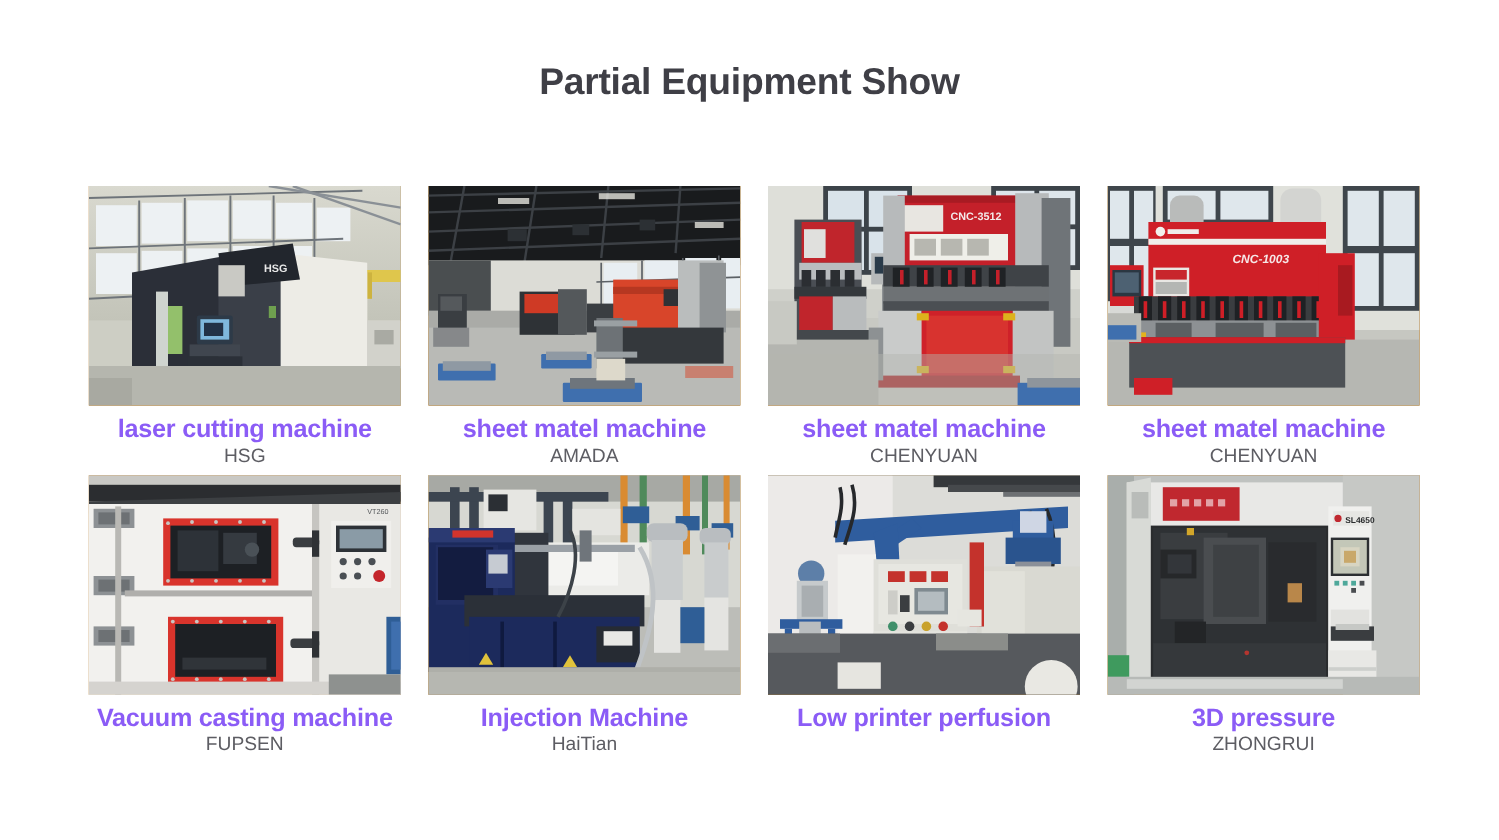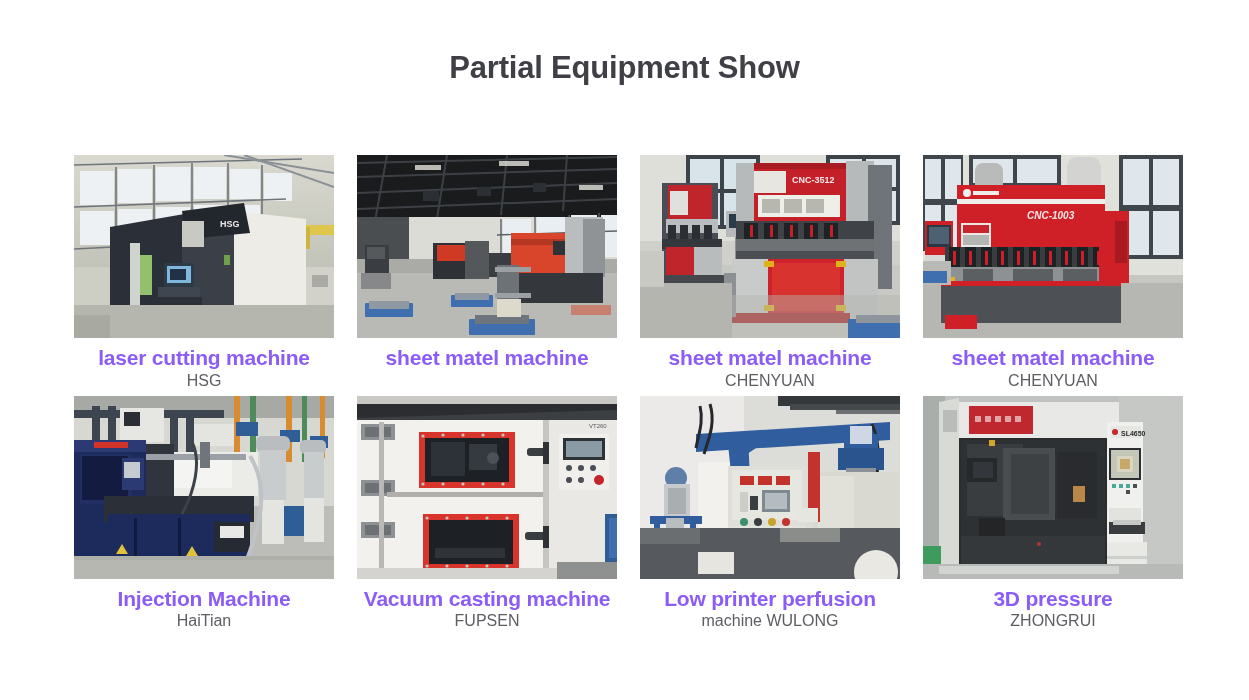--- a/index.html
+++ b/index.html
@@ -212,20 +212,21 @@
             <rect x="94" y="140" width="42" height="12" rx="1" fill="#3f6fae"></rect>
             <rect x="98" y="138" width="34" height="7" fill="#8f99a3"></rect>
             <rect x="112" y="164" width="66" height="16" rx="1" fill="#3f6fae"></rect>
             <rect x="118" y="160" width="54" height="9" fill="#6e757c"></rect>
             <rect x="214" y="150" width="40" height="10" fill="#d8452a" opacity="0.5"></rect>
           </g>
           <rect x="140" y="144" width="24" height="18" fill="#ddd9cb"></rect>
         </svg>
       </div>
       <div class="cap-main">sheet matel machine</div>
+      <div class="cap-sub">AMADA</div>
     </div>
 
     <div class="cell row1">
       <div class="thumb">
         <svg viewBox="0 0 260 183" preserveAspectRatio="none" aria-hidden="true">
           <rect width="260" height="183" fill="#c8c9c3"></rect>
           <rect x="0" y="0" width="260" height="104" fill="#dedfd9"></rect>
 
           <rect x="46" y="0" width="74" height="74" fill="#3c4349"></rect>
           <g fill="#d9e3ea">
@@ -407,20 +408,107 @@
           <rect x="0" y="128" width="260" height="55" fill="#b6b7b2"></rect>
           <rect x="18" y="126" width="180" height="42" fill="#4d5155"></rect>
           <rect x="18" y="126" width="180" height="5" fill="#cf1f27"></rect>
           <rect x="22" y="160" width="32" height="14" fill="#cf1f27"></rect>
           <rect x="0" y="106" width="28" height="24" fill="#b9bab5"></rect>
           <rect x="0" y="116" width="24" height="12" fill="#3f6fae"></rect>
         </svg>
       </div>
       <div class="cap-main">sheet matel machine</div>
       <div class="cap-sub">CHENYUAN</div>
+    </div>
+
+    <div class="cell row2">
+      <div class="thumb">
+        <svg viewBox="0 0 260 183" preserveAspectRatio="none" aria-hidden="true">
+          <rect width="260" height="183" fill="#eceae7"></rect>
+          <rect x="0" y="0" width="260" height="16" fill="#c9c8c4"></rect>
+          <rect x="0" y="8" width="260" height="14" fill="#2b2d30"></rect>
+          <polygon points="0,22 260,14 260,24 0,32" fill="#3c3f42"></polygon>
+          <rect x="0" y="24" width="260" height="159" fill="#efeeeb"></rect>
+          <rect x="0" y="24" width="186" height="159" fill="#f2f1ee"></rect>
+
+          <g fill="#8d9194">
+            <rect x="4" y="28" width="34" height="16"></rect>
+              <rect x="4" y="84" width="34" height="16"></rect>
+            <rect x="4" y="126" width="34" height="16"></rect>
+          </g>
+          <g fill="#6d7174">
+            <rect x="8" y="31" width="26" height="10"></rect>
+              <rect x="8" y="87" width="26" height="10"></rect>
+            <rect x="8" y="129" width="26" height="10"></rect>
+          </g>
+          <rect x="22" y="26" width="5" height="157" fill="#b9b8b4"></rect>
+          <rect x="30" y="96" width="160" height="5" fill="#b0afac"></rect>
+
+          <rect x="62" y="36" width="96" height="56" fill="#d9342c"></rect>
+          <rect x="68" y="42" width="84" height="44" fill="#1d2024"></rect>
+          <rect x="74" y="46" width="34" height="34" fill="#2d3238"></rect>
+          <rect x="112" y="48" width="28" height="26" fill="#353a40"></rect>
+          <circle cx="136" cy="62" r="6" fill="#4a5157"></circle>
+          <g fill="#c9c6c2">
+            <circle cx="66" cy="40" r="1.6"></circle>
+              <circle cx="86" cy="39" r="1.6"></circle>
+              <circle cx="106" cy="39" r="1.6"></circle>
+            <circle cx="126" cy="39" r="1.6"></circle>
+              <circle cx="146" cy="39" r="1.6"></circle>
+            <circle cx="66" cy="88" r="1.6"></circle>
+              <circle cx="86" cy="88" r="1.6"></circle>
+              <circle cx="106" cy="88" r="1.6"></circle>
+            <circle cx="126" cy="88" r="1.6"></circle>
+              <circle cx="146" cy="88" r="1.6"></circle>
+          </g>
+
+          <rect x="66" y="118" width="96" height="56" fill="#d9342c"></rect>
+          <rect x="72" y="124" width="84" height="44" fill="#1d2024"></rect>
+          <rect x="78" y="152" width="70" height="10" fill="#303439"></rect>
+          <g fill="#c9c6c2">
+            <circle cx="70" cy="122" r="1.6"></circle>
+              <circle cx="90" cy="122" r="1.6"></circle>
+              <circle cx="110" cy="122" r="1.6"></circle>
+            <circle cx="130" cy="122" r="1.6"></circle>
+              <circle cx="150" cy="122" r="1.6"></circle>
+            <circle cx="70" cy="170" r="1.6"></circle>
+              <circle cx="90" cy="170" r="1.6"></circle>
+              <circle cx="110" cy="170" r="1.6"></circle>
+            <circle cx="130" cy="170" r="1.6"></circle>
+              <circle cx="150" cy="170" r="1.6"></circle>
+          </g>
+          <text x="90" y="180" font-family="Liberation Sans" font-size="7" fill="#55585b">真空注型机</text>
+
+          <rect x="186" y="24" width="74" height="159" fill="#e9e8e4"></rect>
+          <rect x="186" y="24" width="6" height="159" fill="#c6c5c1"></rect>
+          <rect x="202" y="38" width="50" height="56" fill="#f0efec"></rect>
+          <rect x="206" y="42" width="42" height="22" fill="#2d3237"></rect>
+          <rect x="209" y="45" width="36" height="16" fill="#8a9ba6"></rect>
+          <g fill="#4a4f54">
+            <circle cx="212" cy="72" r="3"></circle>
+              <circle cx="224" cy="72" r="3"></circle>
+              <circle cx="236" cy="72" r="3"></circle>
+            <circle cx="212" cy="84" r="3"></circle>
+              <circle cx="224" cy="84" r="3"></circle>
+          </g>
+          <circle cx="242" cy="84" r="5" fill="#c4252b"></circle>
+          <rect x="170" y="52" width="22" height="8" rx="3" fill="#3a3d40"></rect>
+          <rect x="186" y="46" width="6" height="22" fill="#2f3235"></rect>
+          <rect x="168" y="136" width="24" height="8" rx="3" fill="#3a3d40"></rect>
+          <rect x="186" y="130" width="6" height="22" fill="#2f3235"></rect>
+          <text x="232" y="32" font-family="Liberation Sans" font-size="6" fill="#55585b">VT260</text>
+
+          <rect x="248" y="118" width="12" height="48" fill="#2f5e96"></rect>
+          <rect x="252" y="122" width="8" height="40" fill="#3f6fae"></rect>
+          <rect x="0" y="172" width="260" height="11" fill="#d5d3cf"></rect>
+          <rect x="200" y="166" width="60" height="17" fill="#8e918f"></rect>
+        </svg>
+      </div>
+      <div class="cap-main">Vacuum casting machine</div>
+      <div class="cap-sub">FUPSEN</div>
     </div>
 
     <div class="cell row2">
       <div class="thumb">
         <svg viewBox="0 0 260 183" preserveAspectRatio="none" aria-hidden="true">
           <rect width="260" height="183" fill="#bcbdb8"></rect>
           <rect x="0" y="0" width="260" height="110" fill="#d7d8d2"></rect>
           <rect x="0" y="0" width="260" height="22" fill="#a7a9a4"></rect>
 
           <g>
@@ -485,107 +573,20 @@
           <rect x="0" y="164" width="260" height="19" fill="#b6b7b1"></rect>
         </svg>
       </div>
       <div class="cap-main">Injection Machine</div>
       <div class="cap-sub">HaiTian</div>
     </div>
 
     <div class="cell row2">
       <div class="thumb">
         <svg viewBox="0 0 260 183" preserveAspectRatio="none" aria-hidden="true">
-          <rect width="260" height="183" fill="#eceae7"></rect>
-          <rect x="0" y="0" width="260" height="16" fill="#c9c8c4"></rect>
-          <rect x="0" y="8" width="260" height="14" fill="#2b2d30"></rect>
-          <polygon points="0,22 260,14 260,24 0,32" fill="#3c3f42"></polygon>
-          <rect x="0" y="24" width="260" height="159" fill="#efeeeb"></rect>
-          <rect x="0" y="24" width="186" height="159" fill="#f2f1ee"></rect>
-
-          <g fill="#8d9194">
-            <rect x="4" y="28" width="34" height="16"></rect>
-              <rect x="4" y="84" width="34" height="16"></rect>
-            <rect x="4" y="126" width="34" height="16"></rect>
-          </g>
-          <g fill="#6d7174">
-            <rect x="8" y="31" width="26" height="10"></rect>
-              <rect x="8" y="87" width="26" height="10"></rect>
-            <rect x="8" y="129" width="26" height="10"></rect>
-          </g>
-          <rect x="22" y="26" width="5" height="157" fill="#b9b8b4"></rect>
-          <rect x="30" y="96" width="160" height="5" fill="#b0afac"></rect>
-
-          <rect x="62" y="36" width="96" height="56" fill="#d9342c"></rect>
-          <rect x="68" y="42" width="84" height="44" fill="#1d2024"></rect>
-          <rect x="74" y="46" width="34" height="34" fill="#2d3238"></rect>
-          <rect x="112" y="48" width="28" height="26" fill="#353a40"></rect>
-          <circle cx="136" cy="62" r="6" fill="#4a5157"></circle>
-          <g fill="#c9c6c2">
-            <circle cx="66" cy="40" r="1.6"></circle>
-              <circle cx="86" cy="39" r="1.6"></circle>
-              <circle cx="106" cy="39" r="1.6"></circle>
-            <circle cx="126" cy="39" r="1.6"></circle>
-              <circle cx="146" cy="39" r="1.6"></circle>
-            <circle cx="66" cy="88" r="1.6"></circle>
-              <circle cx="86" cy="88" r="1.6"></circle>
-              <circle cx="106" cy="88" r="1.6"></circle>
-            <circle cx="126" cy="88" r="1.6"></circle>
-              <circle cx="146" cy="88" r="1.6"></circle>
-          </g>
-
-          <rect x="66" y="118" width="96" height="56" fill="#d9342c"></rect>
-          <rect x="72" y="124" width="84" height="44" fill="#1d2024"></rect>
-          <rect x="78" y="152" width="70" height="10" fill="#303439"></rect>
-          <g fill="#c9c6c2">
-            <circle cx="70" cy="122" r="1.6"></circle>
-              <circle cx="90" cy="122" r="1.6"></circle>
-              <circle cx="110" cy="122" r="1.6"></circle>
-            <circle cx="130" cy="122" r="1.6"></circle>
-              <circle cx="150" cy="122" r="1.6"></circle>
-            <circle cx="70" cy="170" r="1.6"></circle>
-              <circle cx="90" cy="170" r="1.6"></circle>
-              <circle cx="110" cy="170" r="1.6"></circle>
-            <circle cx="130" cy="170" r="1.6"></circle>
-              <circle cx="150" cy="170" r="1.6"></circle>
-          </g>
-          <text x="90" y="180" font-family="Liberation Sans" font-size="7" fill="#55585b">真空注型机</text>
-
-          <rect x="186" y="24" width="74" height="159" fill="#e9e8e4"></rect>
-          <rect x="186" y="24" width="6" height="159" fill="#c6c5c1"></rect>
-          <rect x="202" y="38" width="50" height="56" fill="#f0efec"></rect>
-          <rect x="206" y="42" width="42" height="22" fill="#2d3237"></rect>
-          <rect x="209" y="45" width="36" height="16" fill="#8a9ba6"></rect>
-          <g fill="#4a4f54">
-            <circle cx="212" cy="72" r="3"></circle>
-              <circle cx="224" cy="72" r="3"></circle>
-              <circle cx="236" cy="72" r="3"></circle>
-            <circle cx="212" cy="84" r="3"></circle>
-              <circle cx="224" cy="84" r="3"></circle>
-          </g>
-          <circle cx="242" cy="84" r="5" fill="#c4252b"></circle>
-          <rect x="170" y="52" width="22" height="8" rx="3" fill="#3a3d40"></rect>
-          <rect x="186" y="46" width="6" height="22" fill="#2f3235"></rect>
-          <rect x="168" y="136" width="24" height="8" rx="3" fill="#3a3d40"></rect>
-          <rect x="186" y="130" width="6" height="22" fill="#2f3235"></rect>
-          <text x="232" y="32" font-family="Liberation Sans" font-size="6" fill="#55585b">VT260</text>
-
-          <rect x="248" y="118" width="12" height="48" fill="#2f5e96"></rect>
-          <rect x="252" y="122" width="8" height="40" fill="#3f6fae"></rect>
-          <rect x="0" y="172" width="260" height="11" fill="#d5d3cf"></rect>
-          <rect x="200" y="166" width="60" height="17" fill="#8e918f"></rect>
-        </svg>
-      </div>
-      <div class="cap-main">Vacuum casting machine</div>
-      <div class="cap-sub">FUPSEN</div>
-    </div>
-
-    <div class="cell row2">
-      <div class="thumb">
-        <svg viewBox="0 0 260 183" preserveAspectRatio="none" aria-hidden="true">
           <rect width="260" height="183" fill="#55585c"></rect>
           <rect x="0" y="0" width="260" height="132" fill="#e2e2df"></rect>
           <rect x="0" y="0" width="104" height="132" fill="#eceae8"></rect>
           <rect x="104" y="0" width="156" height="132" fill="#dcdcd8"></rect>
 
           <rect x="138" y="0" width="122" height="10" fill="#35383b"></rect>
           <rect x="150" y="8" width="110" height="6" fill="#46494c"></rect>
           <rect x="196" y="14" width="64" height="4" fill="#6d7073"></rect>
 
           <polygon points="56,38 250,26 250,44 56,56" fill="#2f5d9e"></polygon>
@@ -644,21 +645,20 @@
           <rect x="158" y="112" width="20" height="14" fill="#e6e6e0"></rect>
 
           <rect x="0" y="132" width="260" height="51" fill="#56595d"></rect>
           <rect x="0" y="132" width="60" height="16" fill="#6b6e71"></rect>
           <rect x="140" y="132" width="60" height="14" fill="#8b8d8a"></rect>
           <circle cx="236" cy="176" r="22" fill="#e9e8e3"></circle>
           <rect x="58" y="156" width="36" height="22" fill="#e6e5e0"></rect>
         </svg>
       </div>
       <div class="cap-main">Low printer perfusion</div>
-      <div class="cap-sub">machine WULONG</div>
     </div>
 
     <div class="cell row2">
       <div class="thumb">
         <svg viewBox="0 0 260 183" preserveAspectRatio="none" aria-hidden="true">
           <rect width="260" height="183" fill="#c9cbc8"></rect>
           <rect x="0" y="0" width="260" height="183" fill="#bfc2c0"></rect>
           <rect x="196" y="0" width="64" height="183" fill="#c6c8c5"></rect>
           <rect x="0" y="0" width="22" height="183" fill="#a9aeab"></rect>
 

